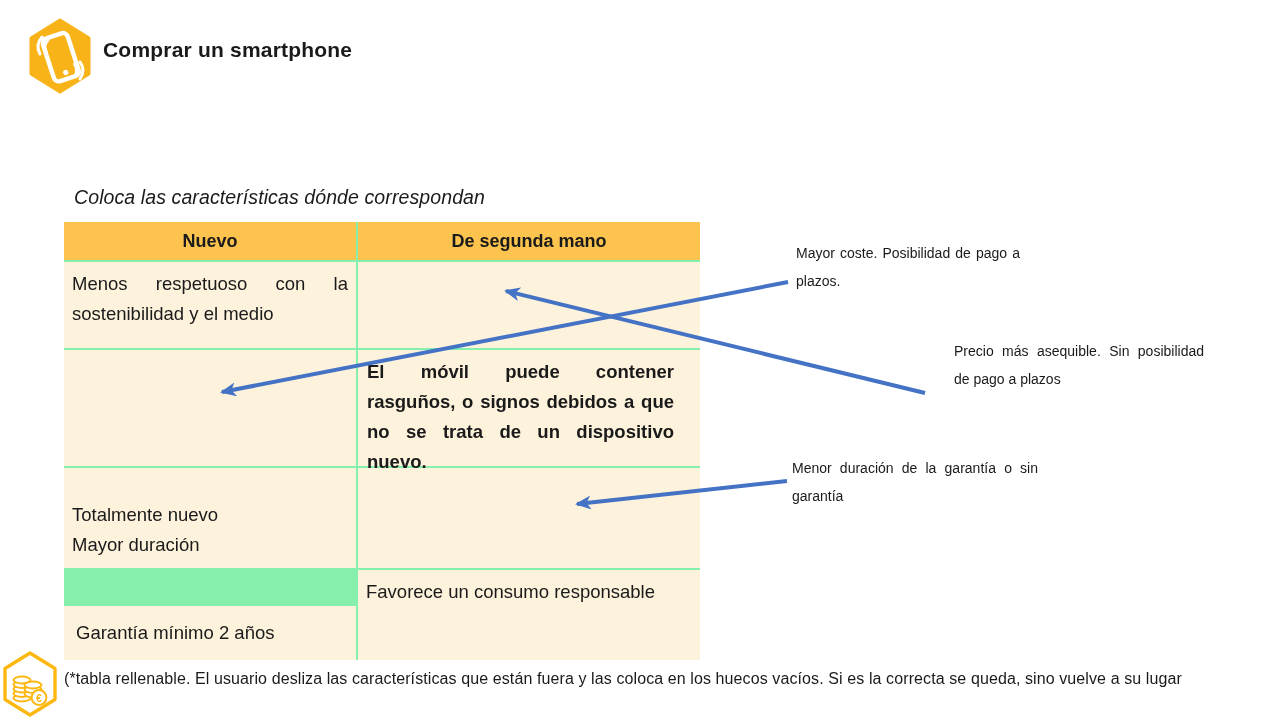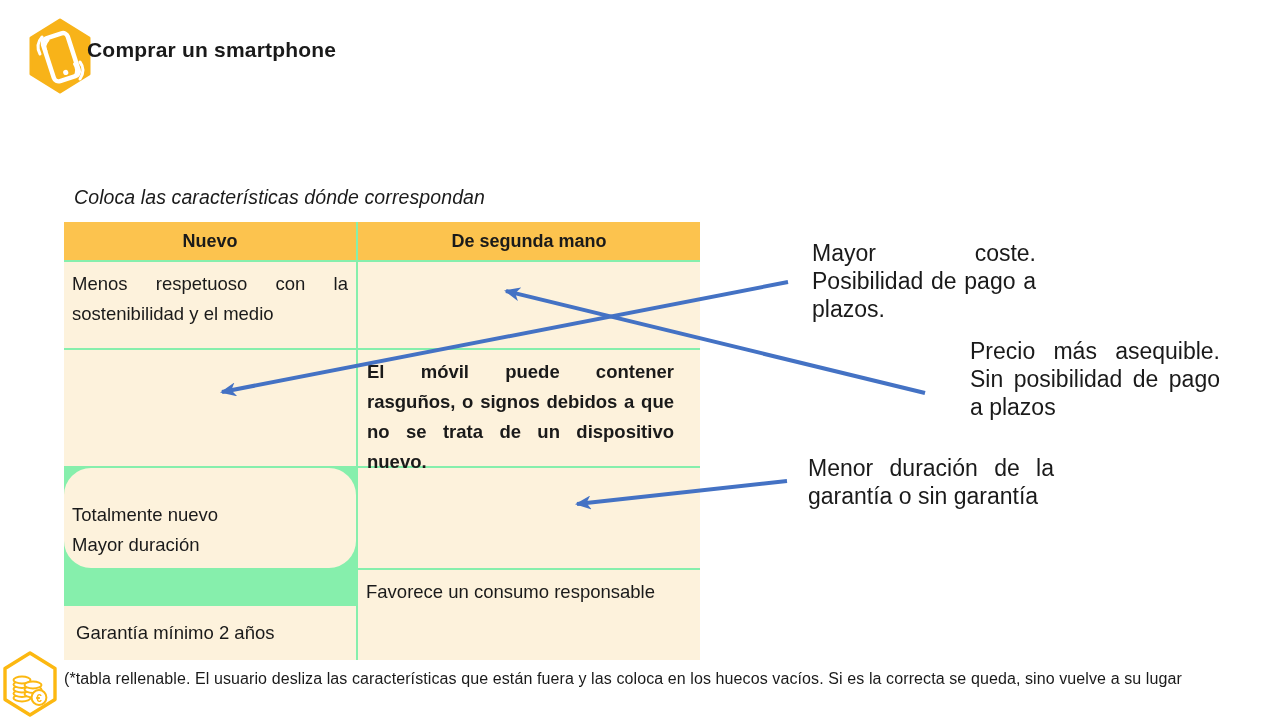--- a/index.html
+++ b/index.html
@@ -17,21 +17,21 @@
     background:#ffffff;
     font-family:"Liberation Sans", sans-serif;
     color:var(--text);
     overflow:hidden;
   }
   .abs{position:absolute;}
 
   
   #hdr-icon{left:27px;top:18px;width:66px;height:76px;}
   #page-title{
-    left:87px;top:38px;
+    left:103px;top:38px;
     font-size:21px;font-weight:bold;letter-spacing:.2px;
   }
 
   
   #instruction{
     left:74px;top:186px;
     font-size:19.5px;font-style:italic;letter-spacing:.1px;
   }
 
   
@@ -50,28 +50,27 @@
   }
   .td{
     background:var(--cellBg);
     font-size:18.5px;line-height:30px;
     padding:15px 8px;
   }
   .td.justify{text-align:justify;}
   .td.pre{white-space:pre-line;}
   .td.top{padding-top:7px;}
   .td.segunda-pad{padding:7px 26px 7px 9px;font-weight:bold;}
-  .td.bottom{display:flex;flex-direction:column;justify-content:flex-end;padding-bottom:8px;border-radius:27px;}
+  .td.bottom{display:flex;flex-direction:column;justify-content:flex-end;padding-bottom:8px;}
   .td.center{display:flex;flex-direction:column;justify-content:center;padding-left:12px;margin-top:36px;}
 
   
   .drag-label{
-    font-size:23px;line-height:28px;text-align:justify;
+    font-size:14px;line-height:28px;text-align:justify;
     cursor:grab;
-    margin-left:16px;
   }
   #lbl-mayor-coste{left:796px;top:239px;width:224px;}
   #lbl-precio{left:954px;top:337px;width:250px;}
   #lbl-garantia{left:792px;top:454px;width:246px;}
 
   
   #arrows{left:0;top:0;width:1280px;height:720px;pointer-events:none;}
   #arrows line{stroke:var(--arrow);stroke-width:4;}
 
   

